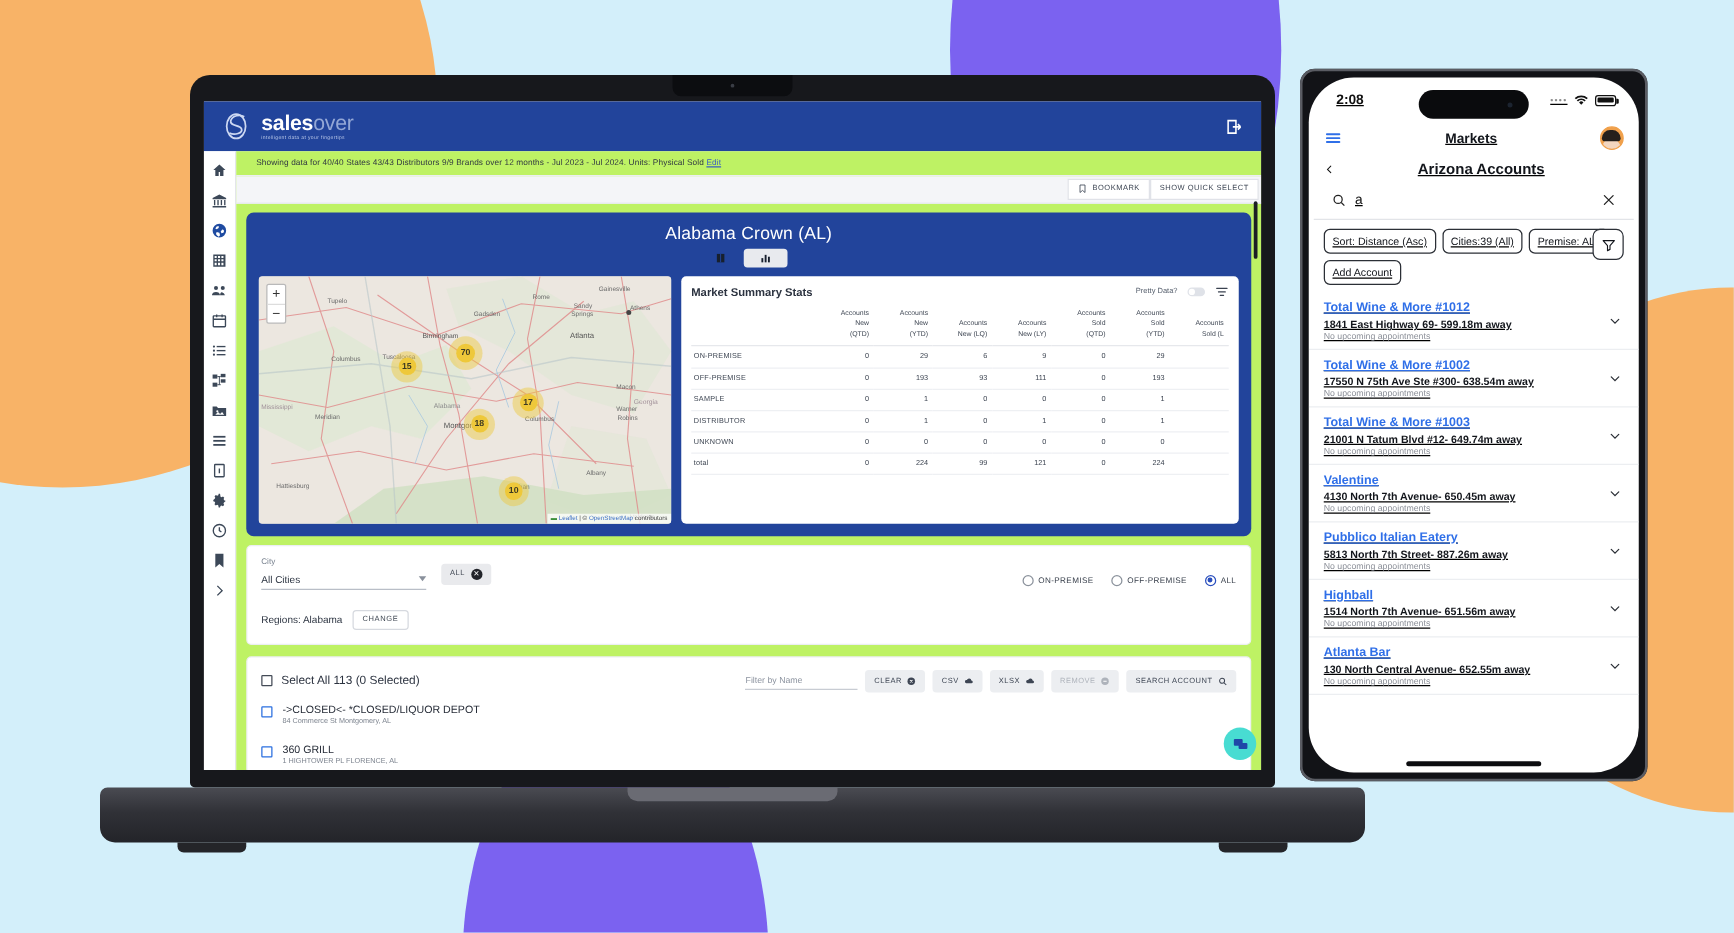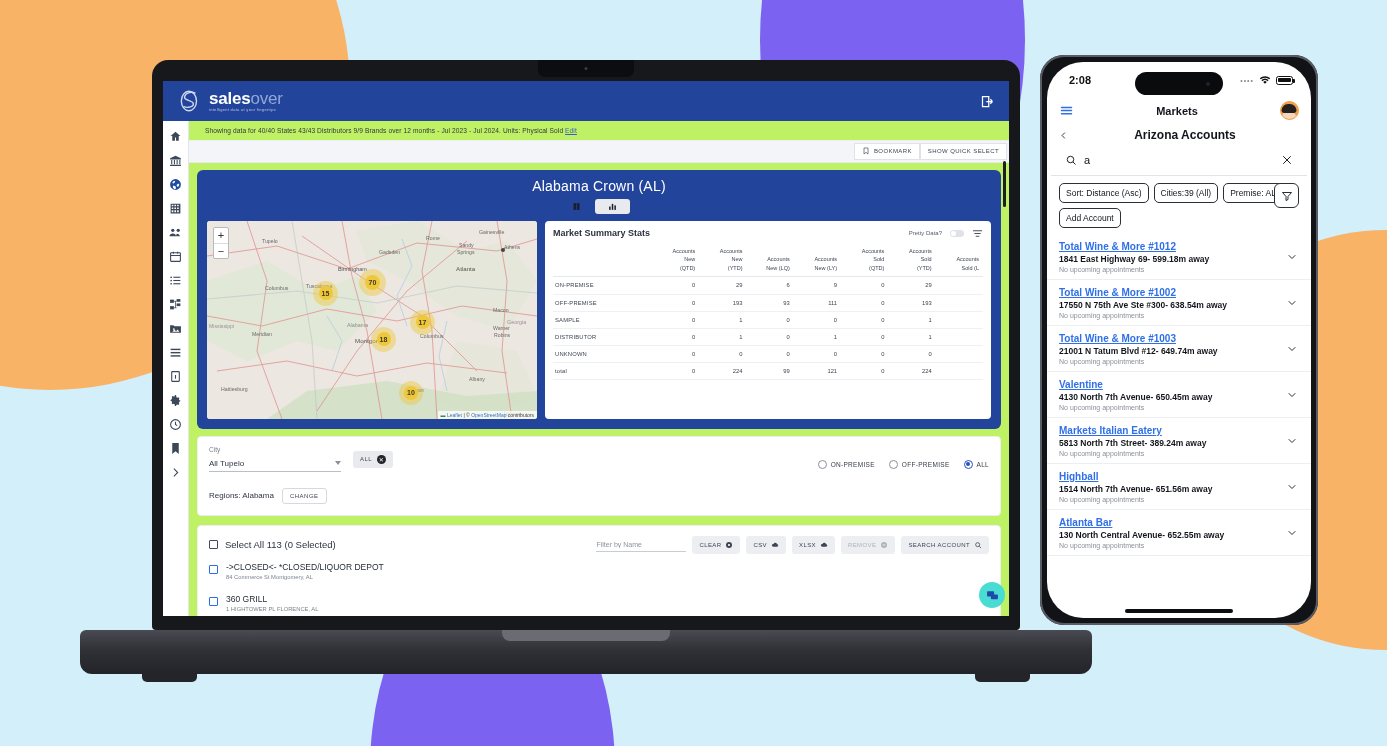--- a/index.html
+++ b/index.html
@@ -139,21 +139,21 @@
     position:absolute; right:0; bottom:0; background:rgba(255,255,255,.75);
     font-size:5px; color:#444; padding:1px 3px; z-index:3;
   }
   .attrib a { color:#3b6ec4; text-decoration:none; }
   .attrib .leaf { color:#3b8f3b; }
 
   .stats {
     flex: 1 1 auto; min-width:0; background:#fff; border-radius:4px;
     padding: 7px 8px; overflow:hidden;
   }
-  .stats-head { display:flex; align-items:center; justify-content:space-between; }
+  .stats-head { display:flex; align-items:flex-end; justify-content:space-between; }
   .stats-title { font-size: 9px; color:#2c3340; font-weight:600; }
   .stats-tools { display:flex; align-items:center; gap:8px; }
   .pretty-lbl { font-size:6px; color:#555e6c; }
   .toggle { width:14px; height:7px; border-radius:4px; background:#dfe2e8; position:relative; cursor:pointer;}
   .toggle::after{content:"";position:absolute;left:1px;top:1px;width:5px;height:5px;border-radius:50%;background:#fff;}
   .filter-ico { width:11px; height:11px; color:#3a4250; cursor:pointer;}
 
   table.sumtable { width:100%; border-collapse: collapse; margin-top:5px; table-layout: fixed;}
   table.sumtable th {
     font-size: 5.5px; font-weight: 400; color:#3d4552; text-align:right;
@@ -222,22 +222,22 @@
   .scrollbar { position:absolute; right:3px; top:40px; width:3px; height:46px; background:#1d1f24; border-radius:2px;}
   .chat-fab {
     position:absolute; right:4px; bottom:8px; width:26px; height:26px; border-radius:50%;
     background:#48dcd2; display:flex; align-items:center; justify-content:center; cursor:pointer;
   }
   .chat-fab svg{width:13px;height:13px;color:#1f48a8;}
 
   
   .phone { position:absolute; left:1040px; top:55px; width:278px; height:570px; }
   .phone-frame {
-    position:absolute; inset:0; border-radius:24px; background:#121317;
-    padding:7px; box-shadow: 0 0 0 2px #5a5c63 inset;
+    position:absolute; inset:0; border-radius:12px; background:#121317;
+    padding:7px; box-shadow: 0 0 0 2px #5a5c63 inset; text-decoration: underline;
   }
   .phone-screen {
     width:100%; height:100%; background:#fff; border-radius:36px; overflow:hidden;
     position:relative; display:flex; flex-direction:column;
   }
   .dyn-island {
     position:absolute; left:50%; transform:translateX(-50%); top:10px;
     width:88px; height:23px; border-radius:14px; background:#0a0b0d; z-index:6;
   }
   .dyn-island::after{content:"";position:absolute;right:13px;top:10px;width:4px;height:4px;border-radius:50%;background:#1c2430;}
@@ -603,21 +603,21 @@
                   </div>
                 </div>
               </div>
 
               <div class="filters">
                 <div class="filters-row1">
                   <div style="display:flex;align-items:flex-end;">
                     <div class="city-field">
                       <div class="city-label">City</div>
                       <div class="city-select">
-                        <span>All Tupelo</span>
+                        <span>All Cities</span>
                         <span class="caret"></span>
                       </div>
                     </div>
                     <div class="chip-all">
                       <span>ALL</span>
                       <span class="chip-x">✕</span>
                     </div>
                   </div>
                   <div class="radios" id="premise-radios">
                       <div class="radio">
@@ -808,22 +808,22 @@
           </div>
           <div class="ph-item">
             <div class="ph-item-name">Valentine</div>
             <div class="ph-item-addr">4130 North 7th Avenue- 650.45m away</div>
             <div class="ph-item-appt">No upcoming appointments</div>
             <svg viewBox="0 0 24 24" class="chev" fill="none" stroke="currentColor" stroke-width="2" stroke-linecap="round">
               <path d="m6 9 6 6 6-6"></path>
             </svg>
           </div>
           <div class="ph-item">
-            <div class="ph-item-name">Markets Italian Eatery</div>
-            <div class="ph-item-addr">5813 North 7th Street- 389.24m away</div>
+            <div class="ph-item-name">Pubblico Italian Eatery</div>
+            <div class="ph-item-addr">5813 North 7th Street- 887.26m away</div>
             <div class="ph-item-appt">No upcoming appointments</div>
             <svg viewBox="0 0 24 24" class="chev" fill="none" stroke="currentColor" stroke-width="2" stroke-linecap="round">
               <path d="m6 9 6 6 6-6"></path>
             </svg>
           </div>
           <div class="ph-item">
             <div class="ph-item-name">Highball</div>
             <div class="ph-item-addr">1514 North 7th Avenue- 651.56m away</div>
             <div class="ph-item-appt">No upcoming appointments</div>
             <svg viewBox="0 0 24 24" class="chev" fill="none" stroke="currentColor" stroke-width="2" stroke-linecap="round">

